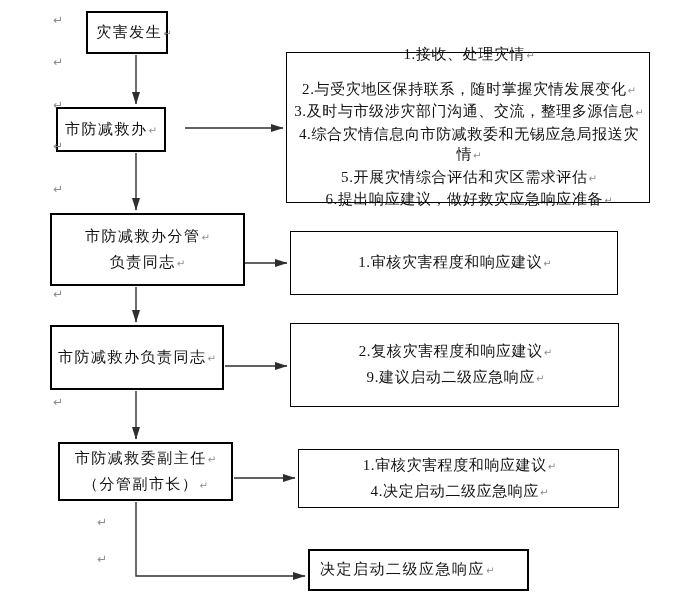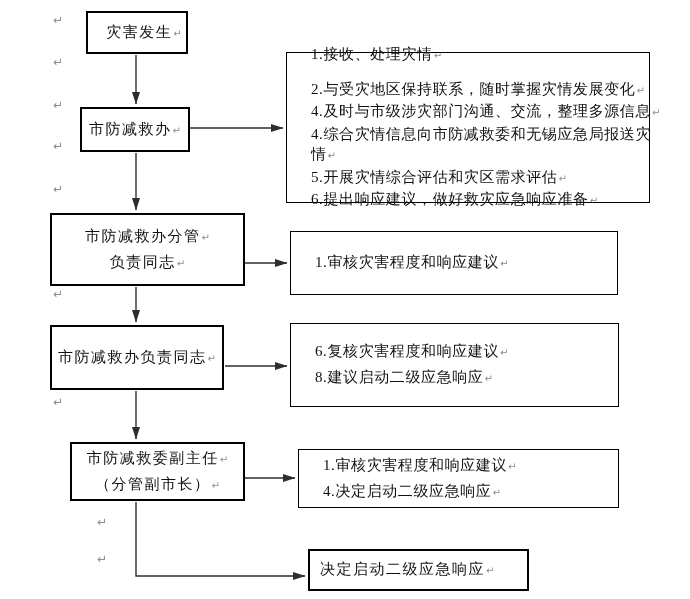--- a/index.html
+++ b/index.html
@@ -13,22 +13,22 @@
     position:absolute;box-sizing:border-box;background:#ffffff;
     display:flex;flex-direction:column;justify-content:center;
   }
   .node{
     border:2px solid #000000;align-items:center;
     font-size:15px;letter-spacing:1.5px;
   }
   .node .ln{line-height:25px;white-space:nowrap;}
   .node.left{align-items:flex-start;padding-left:10px;}
   .note{
-    border:1.5px solid #000000;align-items:flex-start;
-    font-size:15px;letter-spacing:0.6px;padding-left:24px;padding-right:4px;
+    border:1.5px solid #000000;align-items:center;
+    font-size:15px;letter-spacing:0.6px;padding-left:6px;padding-right:4px;
   }
   .note .ln{white-space:nowrap;}
   .rm{
     font-family:"DejaVu Sans",sans-serif;
     font-size:10px;letter-spacing:0;margin-left:1px;vertical-align:0px;
   }
   .margin-mark{
     position:absolute;font-family:"DejaVu Sans",sans-serif;
     font-size:12px;line-height:12px;
   }
@@ -46,55 +46,55 @@
   <polyline points="136,55 136,104" fill="none" stroke="#2e2e2e" stroke-width="1.4" marker-end="url(#ah)"></polyline>
       <polyline points="185,128 283,128" fill="none" stroke="#2e2e2e" stroke-width="1.4" marker-end="url(#ah)"></polyline>
       <polyline points="136,153 136,210" fill="none" stroke="#2e2e2e" stroke-width="1.4" marker-end="url(#ah)"></polyline>
       <polyline points="226,263 287,263" fill="none" stroke="#2e2e2e" stroke-width="1.4" marker-end="url(#ah)"></polyline>
       <polyline points="136,287 136,322" fill="none" stroke="#2e2e2e" stroke-width="1.4" marker-end="url(#ah)"></polyline>
       <polyline points="225,366 287,366" fill="none" stroke="#2e2e2e" stroke-width="1.4" marker-end="url(#ah)"></polyline>
       <polyline points="136,391 136,439" fill="none" stroke="#2e2e2e" stroke-width="1.4" marker-end="url(#ah)"></polyline>
       <polyline points="234,478 295,478" fill="none" stroke="#2e2e2e" stroke-width="1.4" marker-end="url(#ah)"></polyline>
       <polyline points="136,502 136,576 305,576" fill="none" stroke="#2e2e2e" stroke-width="1.4" marker-end="url(#ah)"></polyline>
     </svg>
-<div class="box node" style="left: 86px; top: 11px; width: 102px; height: 43px; padding-left: 14px;">
+<div class="box node" style="left: 86px; top: 11px; width: 82px; height: 43px; padding-left: 14px;">
       <div class="ln"><span>灾害发生</span><span class="rm" style="color: rgb(140, 140, 140);">↵</span></div>
     </div>
-    <div class="box node" style="left: 80px; top: 107px; width: 110px; height: 45px;">
+    <div class="box node" style="left: 56px; top: 107px; width: 110px; height: 45px;">
       <div class="ln"><span>市防减救办</span><span class="rm" style="color: rgb(140, 140, 140);">↵</span></div>
     </div>
     <div class="box node" style="left: 50px; top: 213px; width: 195px; height: 73px;">
       <div class="ln"><span>市防减救办分管</span><span class="rm" style="color: rgb(140, 140, 140);">↵</span></div>
       <div class="ln"><span>负责同志</span><span class="rm" style="color: rgb(140, 140, 140);">↵</span></div>
     </div>
     <div class="box node" style="left: 50px; top: 325px; width: 174px; height: 65px;">
       <div class="ln"><span>市防减救办负责同志</span><span class="rm" style="color: rgb(140, 140, 140);">↵</span></div>
     </div>
-    <div class="box node" style="left: 58px; top: 442px; width: 175px; height: 59px; margin-left: 12px;">
+    <div class="box node" style="left: 58px; top: 442px; width: 175px; height: 59px;">
       <div class="ln"><span>市防减救委副主任</span><span class="rm" style="color: rgb(140, 140, 140);">↵</span></div>
       <div class="ln"><span>（分管副市长）</span><span class="rm" style="color: rgb(140, 140, 140);">↵</span></div>
     </div>
     <div class="box node left" style="left: 308px; top: 549px; width: 221px; height: 42px;">
       <div class="ln"><span>决定启动二级应急响应</span><span class="rm" style="color: rgb(140, 140, 140);">↵</span></div>
     </div>
     <div class="box note" style="left: 286px; top: 52px; width: 364px; height: 151px;">
       <div class="ln" style="line-height: 20.4px;"><span>1.接收、处理灾情</span><span class="rm" style="color: rgb(140, 140, 140);">↵</span></div>
       <div class="ln" style="line-height: 20.4px; margin-top: 13px;"><span>2.与受灾地区保持联系，随时掌握灾情发展变化</span><span class="rm" style="color: rgb(140, 140, 140);">↵</span></div>
-      <div class="ln" style="line-height: 20.4px;"><span>4.及时与市级涉灾部门沟通、交流，整理多源信息</span><span class="rm" style="color: rgb(140, 140, 140);">↵</span></div>
+      <div class="ln" style="line-height: 20.4px;"><span>3.及时与市级涉灾部门沟通、交流，整理多源信息</span><span class="rm" style="color: rgb(140, 140, 140);">↵</span></div>
       <div class="ln" style="line-height: 20.4px;"><span>4.综合灾情信息向市防减救委和无锡应急局报送灾</span></div>
       <div class="ln" style="line-height: 20.4px;"><span>情</span><span class="rm" style="color: rgb(140, 140, 140);">↵</span></div>
       <div class="ln" style="line-height: 20.4px;"><span>5.开展灾情综合评估和灾区需求评估</span><span class="rm" style="color: rgb(140, 140, 140);">↵</span></div>
       <div class="ln" style="line-height: 20.4px;"><span>6.提出响应建议，做好救灾应急响应准备</span><span class="rm" style="color: rgb(140, 140, 140);">↵</span></div>
     </div>
     <div class="box note" style="left: 290px; top: 231px; width: 328px; height: 64px;">
       <div class="ln" style="line-height: 25px;"><span>1.审核灾害程度和响应建议</span><span class="rm" style="color: rgb(140, 140, 140);">↵</span></div>
     </div>
     <div class="box note" style="left: 290px; top: 323px; width: 329px; height: 84px;">
-      <div class="ln" style="line-height: 25.5px;"><span>6.复核灾害程度和响应建议</span><span class="rm" style="color: rgb(140, 140, 140);">↵</span></div>
-      <div class="ln" style="line-height: 25.5px;"><span>8.建议启动二级应急响应</span><span class="rm" style="color: rgb(140, 140, 140);">↵</span></div>
+      <div class="ln" style="line-height: 25.5px;"><span>2.复核灾害程度和响应建议</span><span class="rm" style="color: rgb(140, 140, 140);">↵</span></div>
+      <div class="ln" style="line-height: 25.5px;"><span>9.建议启动二级应急响应</span><span class="rm" style="color: rgb(140, 140, 140);">↵</span></div>
     </div>
     <div class="box note" style="left: 298px; top: 449px; width: 321px; height: 59px;">
       <div class="ln" style="line-height: 25px;"><span>1.审核灾害程度和响应建议</span><span class="rm" style="color: rgb(140, 140, 140);">↵</span></div>
       <div class="ln" style="line-height: 25px;"><span>4.决定启动二级应急响应</span><span class="rm" style="color: rgb(140, 140, 140);">↵</span></div>
     </div>
     <span class="margin-mark" style="left: 53px; top: 14px; color: rgb(140, 140, 140);">↵</span>
     <span class="margin-mark" style="left: 53px; top: 56px; color: rgb(140, 140, 140);">↵</span>
     <span class="margin-mark" style="left: 53px; top: 99px; color: rgb(140, 140, 140);">↵</span>
     <span class="margin-mark" style="left: 53px; top: 140px; color: rgb(140, 140, 140);">↵</span>
     <span class="margin-mark" style="left: 53px; top: 183px; color: rgb(140, 140, 140);">↵</span>

